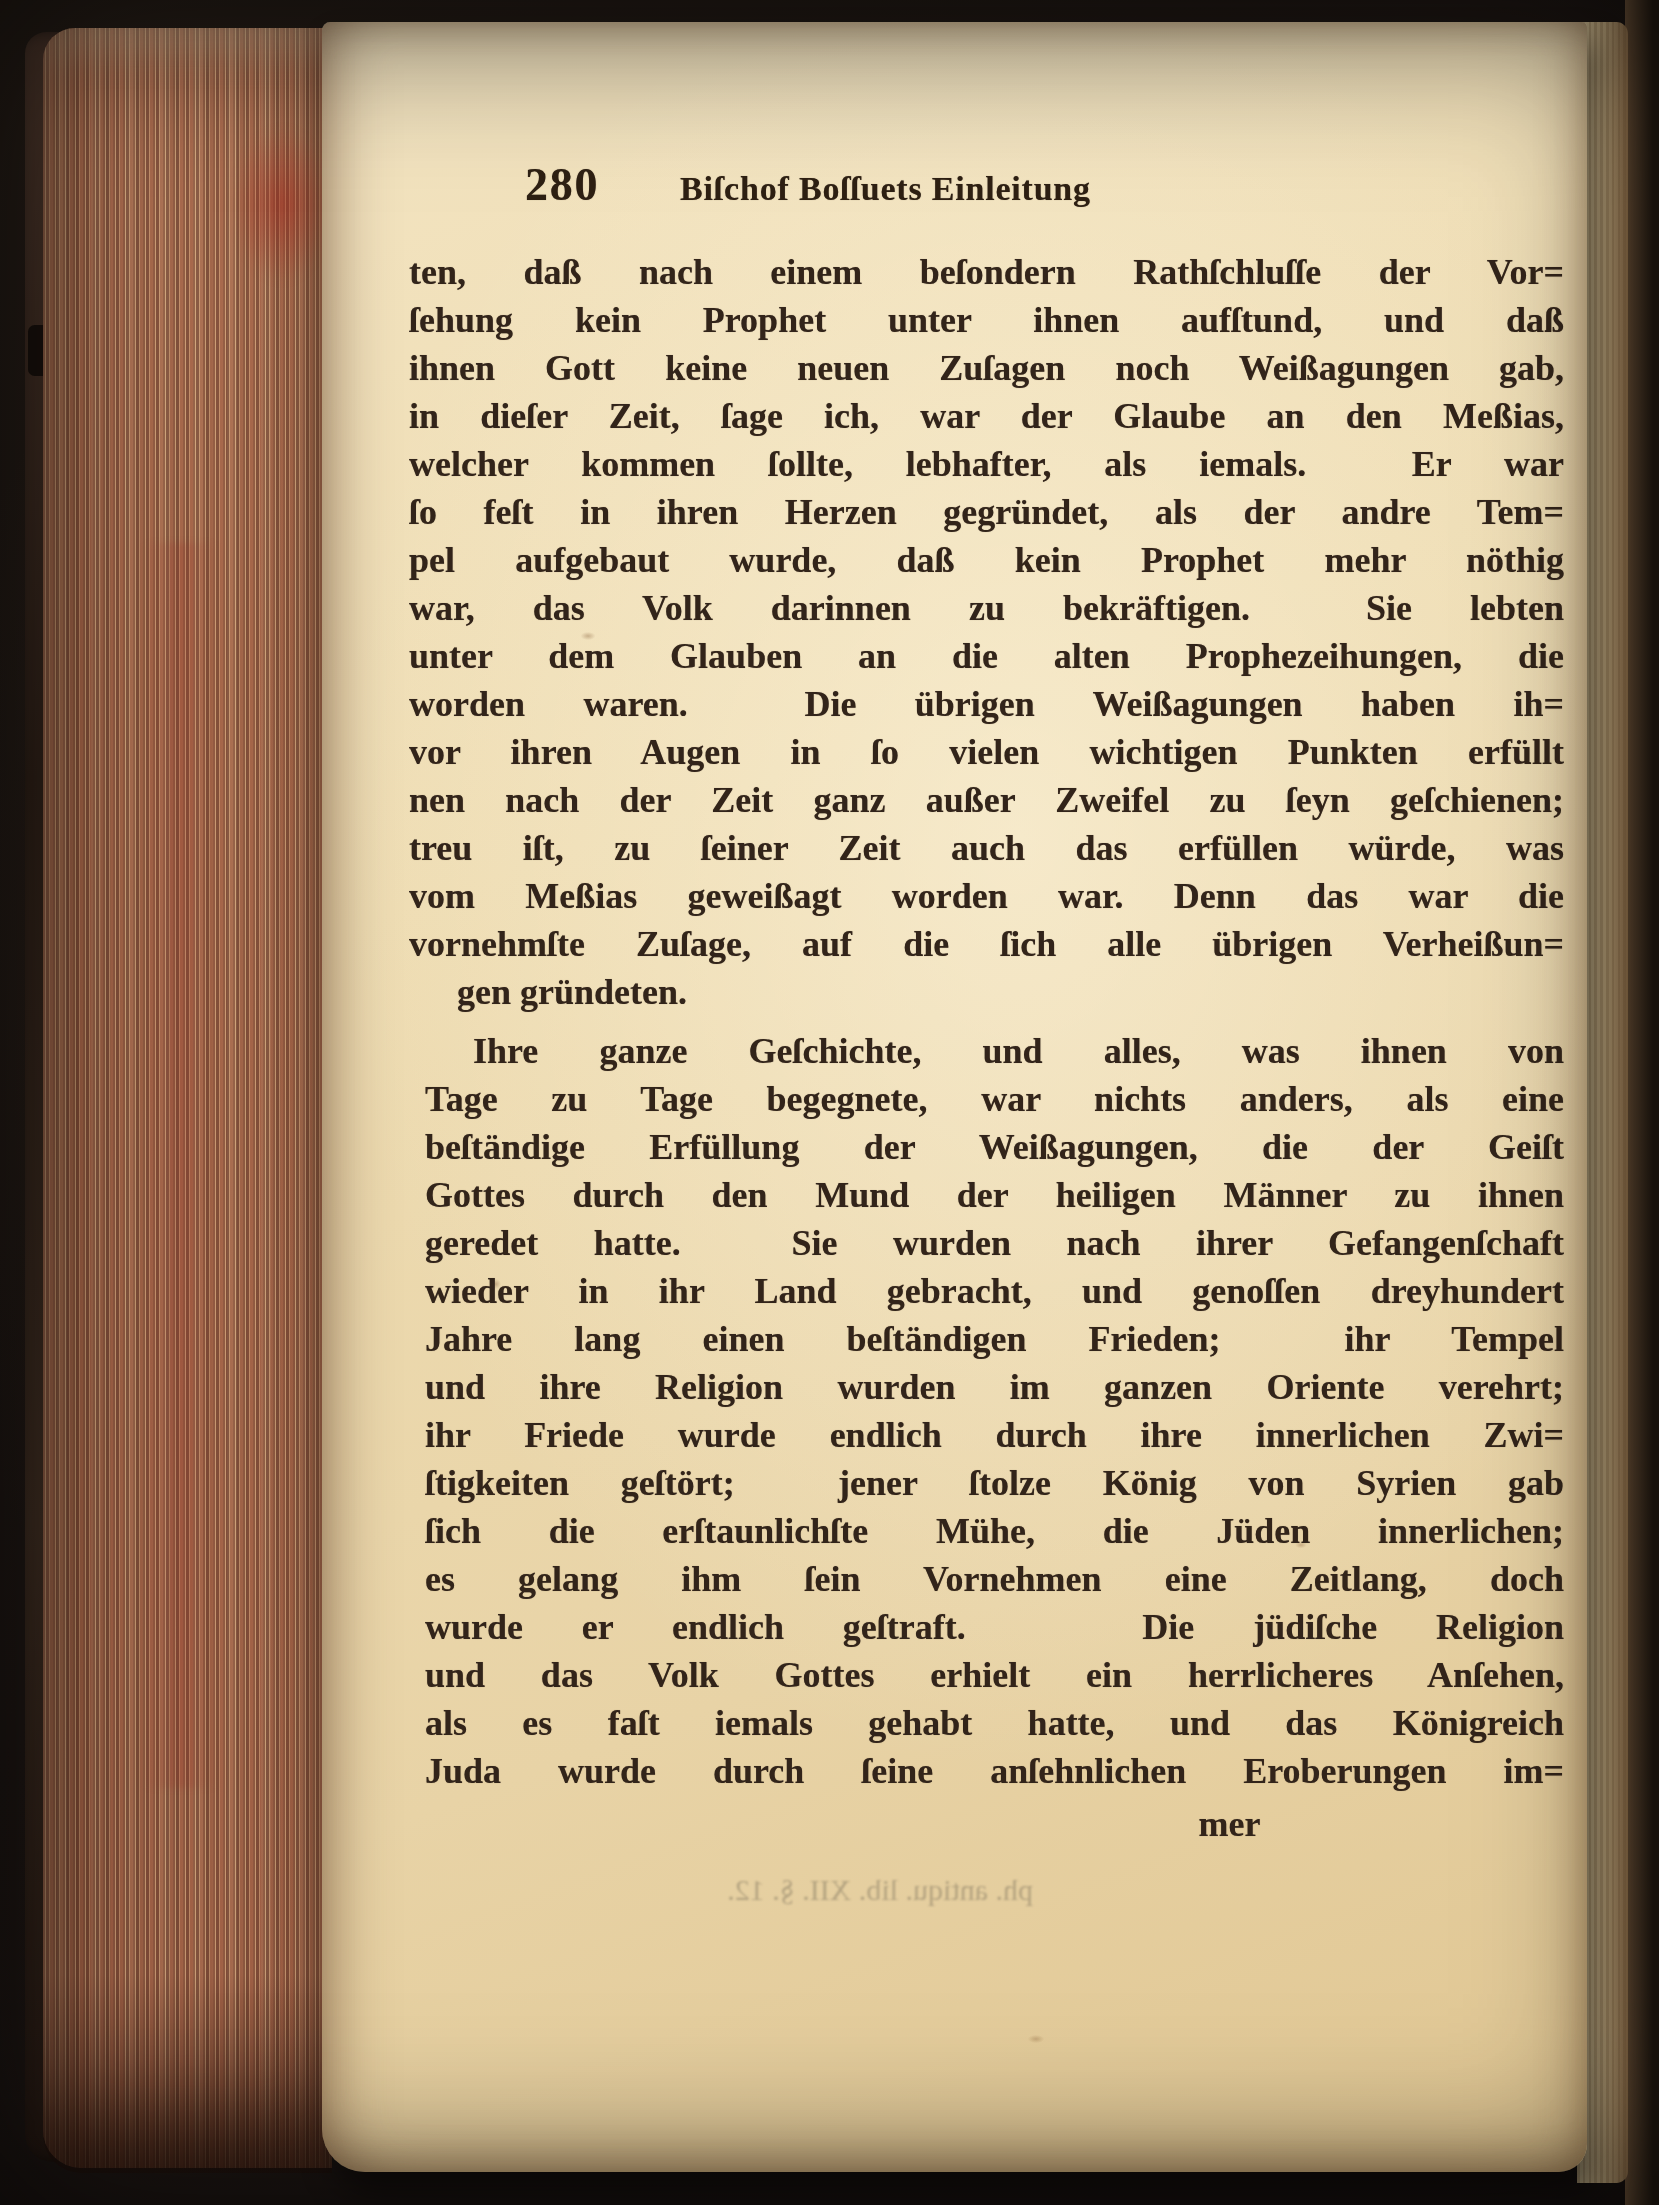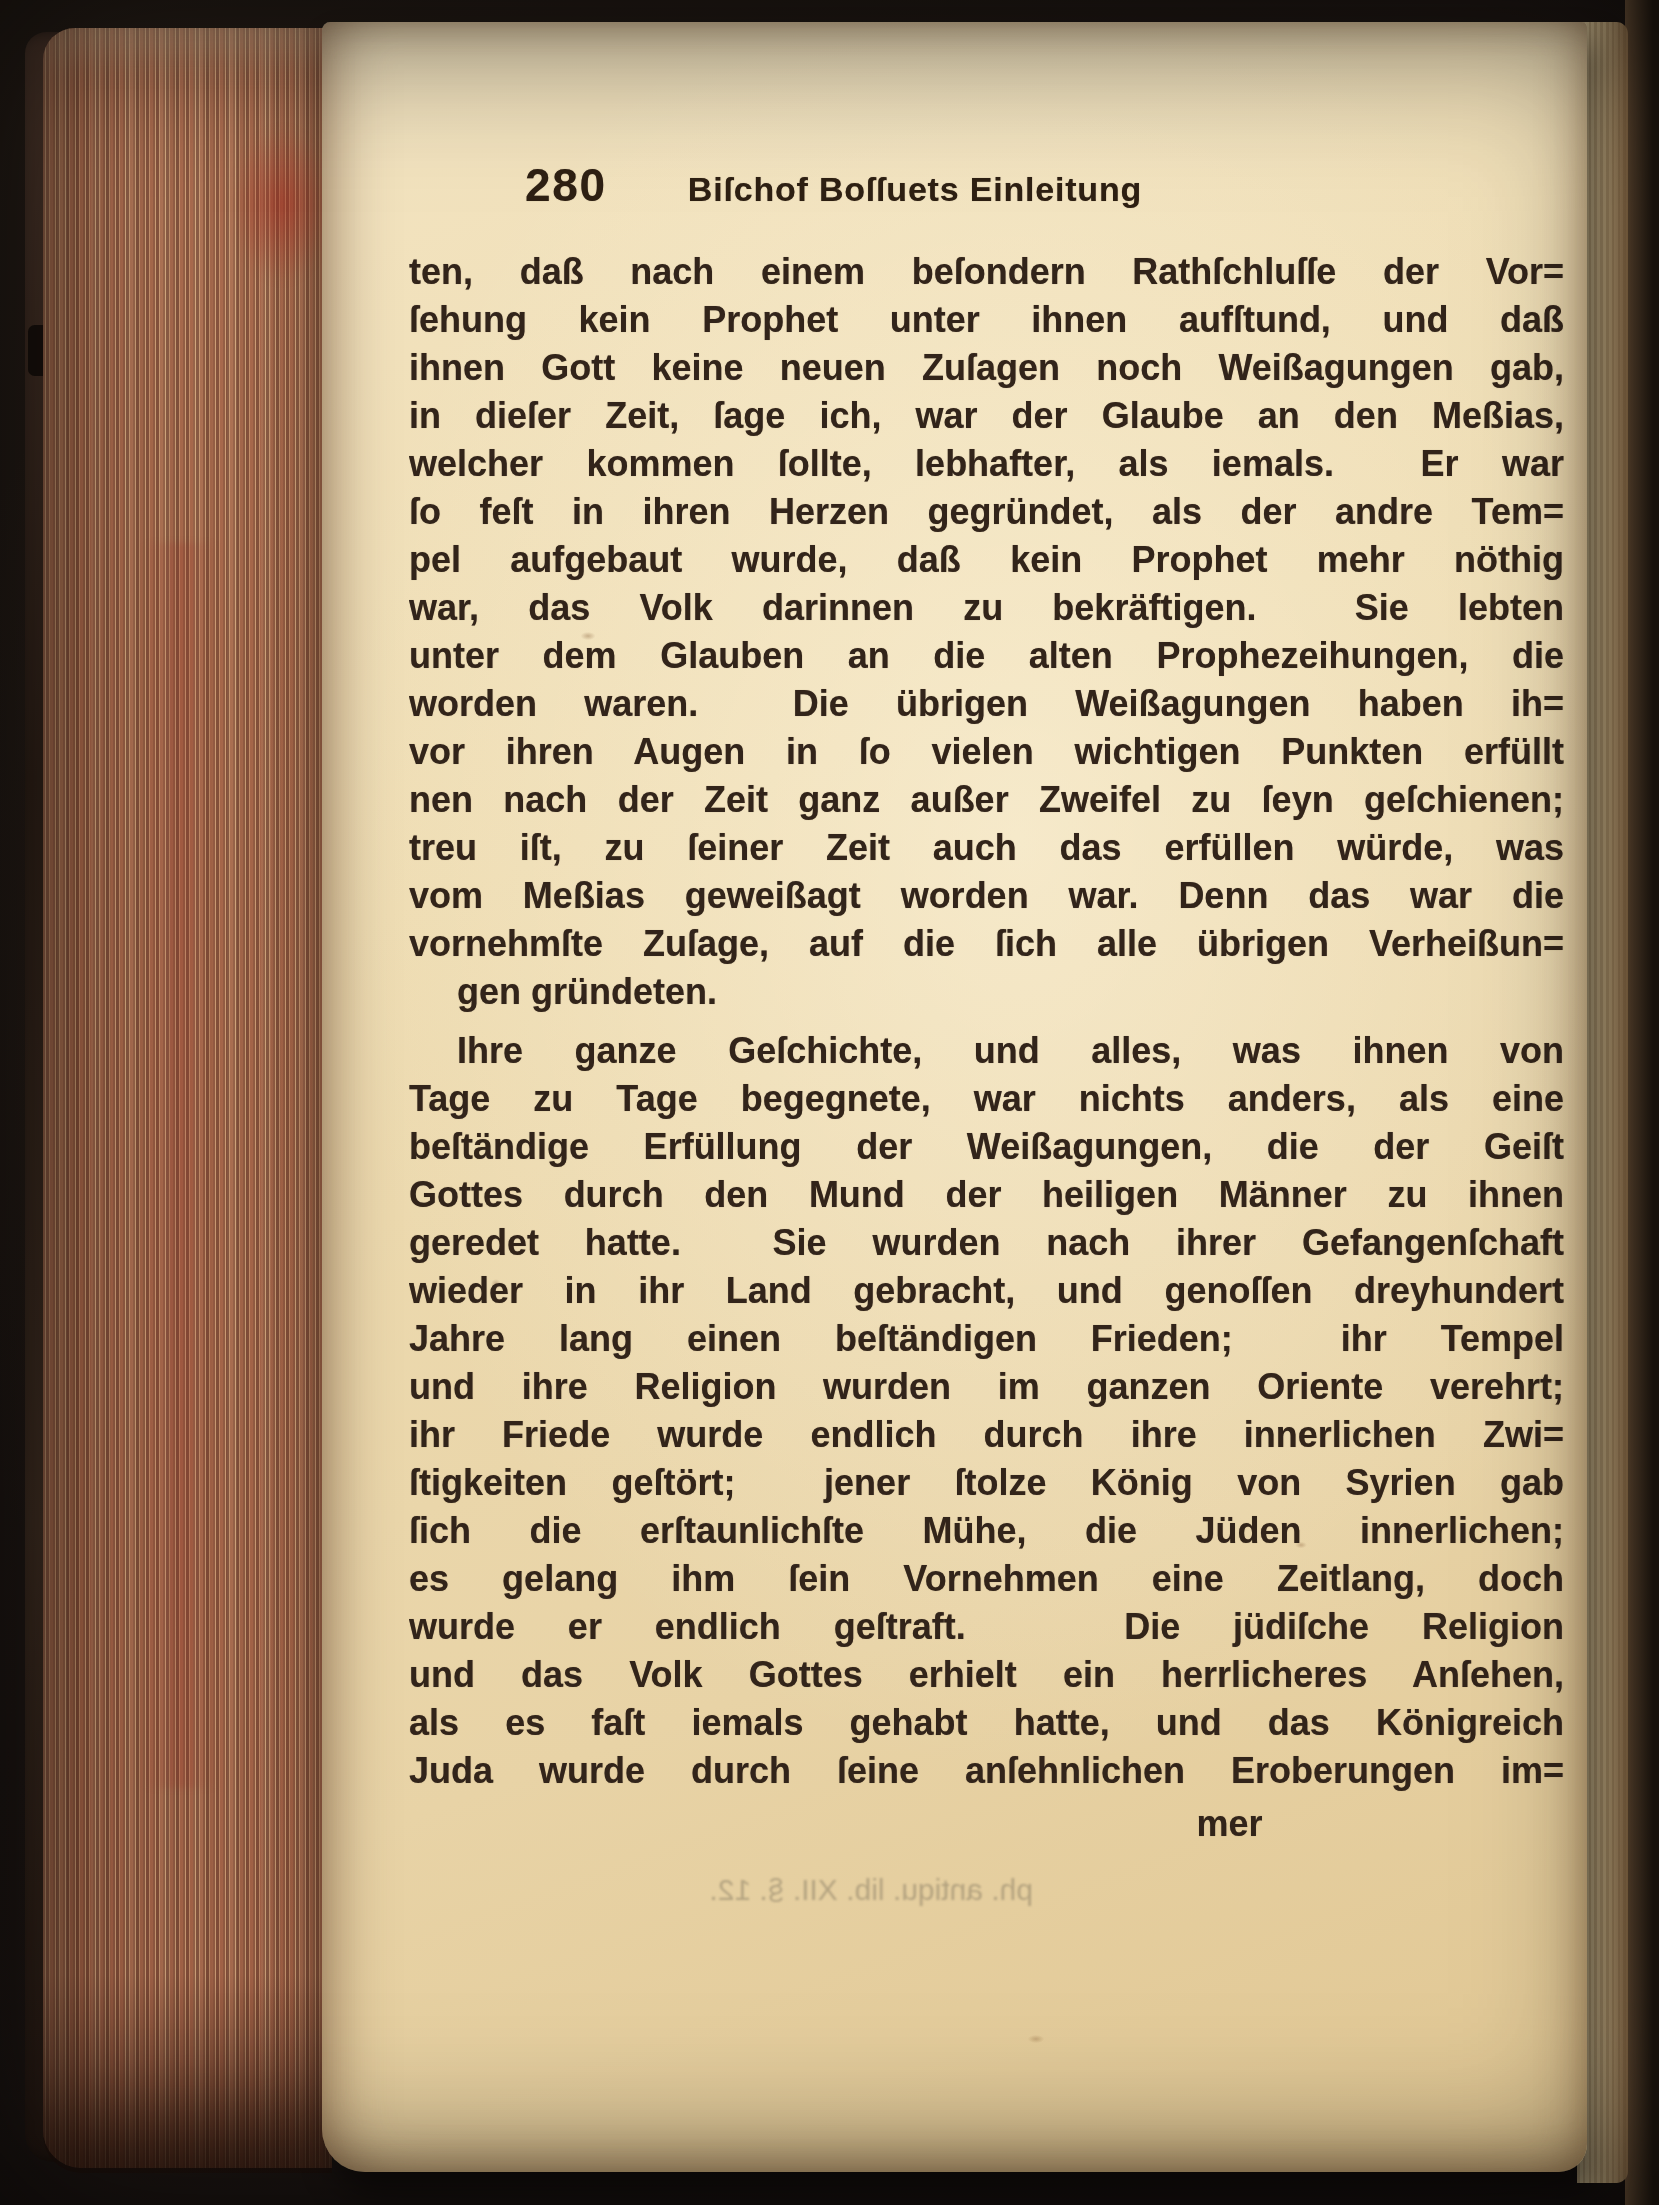--- a/index.html
+++ b/index.html
@@ -1,21 +1,21 @@
 <!DOCTYPE html>
 <html style="font-size:13.3px"><head>
 <meta charset="utf-8">
 <style>
   html,body{margin:0;padding:0;background:#14100c;}
   .scene{
     position:relative;width:1660px;height:2205px;overflow:hidden;
     background:
       radial-gradient(996px 1328px at 35% 45%, rgba(120,90,60,.18), rgba(0,0,0,0) 70%),
       linear-gradient(135deg,#241c16 0%,#1d1613 45%,#181210 100%);
-    font-family:Liberation Sans, sans-serif;
+    font-family:Liberation Serif, serif;
   }
   .scene::after{content:"";position:absolute;inset:0;pointer-events:none;
     box-shadow:inset 0 0 149px 33px rgba(0,0,0,.55);}
   
   .cover{position:absolute;left:25px;top:32px;width:65px;height:2130px;
     background:linear-gradient(180deg,#4a352a 0%,#2c1f17 35%,#3b2b20 70%,#241812 100%);
     border-radius:21.6px 0 0 28px;box-shadow:inset -8.3px 0 15px rgba(0,0,0,.5);}
   .notch{position:absolute;left:28px;top:325px;width:23px;height:51px;background:#17100c;border-radius:6.6px;}
   
   .edge-stack{position:absolute;left:43px;top:28px;width:289px;height:2140px;
@@ -60,21 +60,21 @@
   
   .header-row{position:absolute;left:0;top:136px;width:100%;display:flex;align-items:baseline;
     padding-left:203px;box-sizing:border-box;color:#2e2013;}
   .page-number{font-size:46px;font-weight:700;letter-spacing:1.7px;text-shadow:0 0 0.8px rgba(46,32,19,.5);}
   .running-title{font-size:34px;font-weight:700;margin-left:81px;letter-spacing:0.8px;
     text-shadow:0 0 0.8px rgba(46,32,19,.5);}
   .text-block{position:absolute;left:87px;top:226px;width:1155px;color:#32241a;
     font-size:36px;line-height:48px;font-weight:700;text-shadow:0 0 0.8px rgba(50,36,22,.45);}
   .para .line{text-align:justify;text-align-last:justify;white-space:pre-wrap;height:48px;overflow:hidden;}
   .para-1 .line:last-child{text-align-last:left;margin-left:48px;}
-  .para-2{margin-top:11.6px;}
+  .para-2{margin-top:11.6px;margin-left:16px;}
   .para-2 .line:first-child{padding-left:48px;}
   .catchword{margin-top:5px;padding-left:486px;text-align:center;}
   .bleed{margin-top:18px;padding-left:531px;transform:scaleX(-1);
     color:rgba(100,92,76,.38);font-size:30px;font-weight:400;filter:blur(0.8px);
     text-shadow:none;}
 </style>
 </head>
 <body>
 
 <div class="scene">

